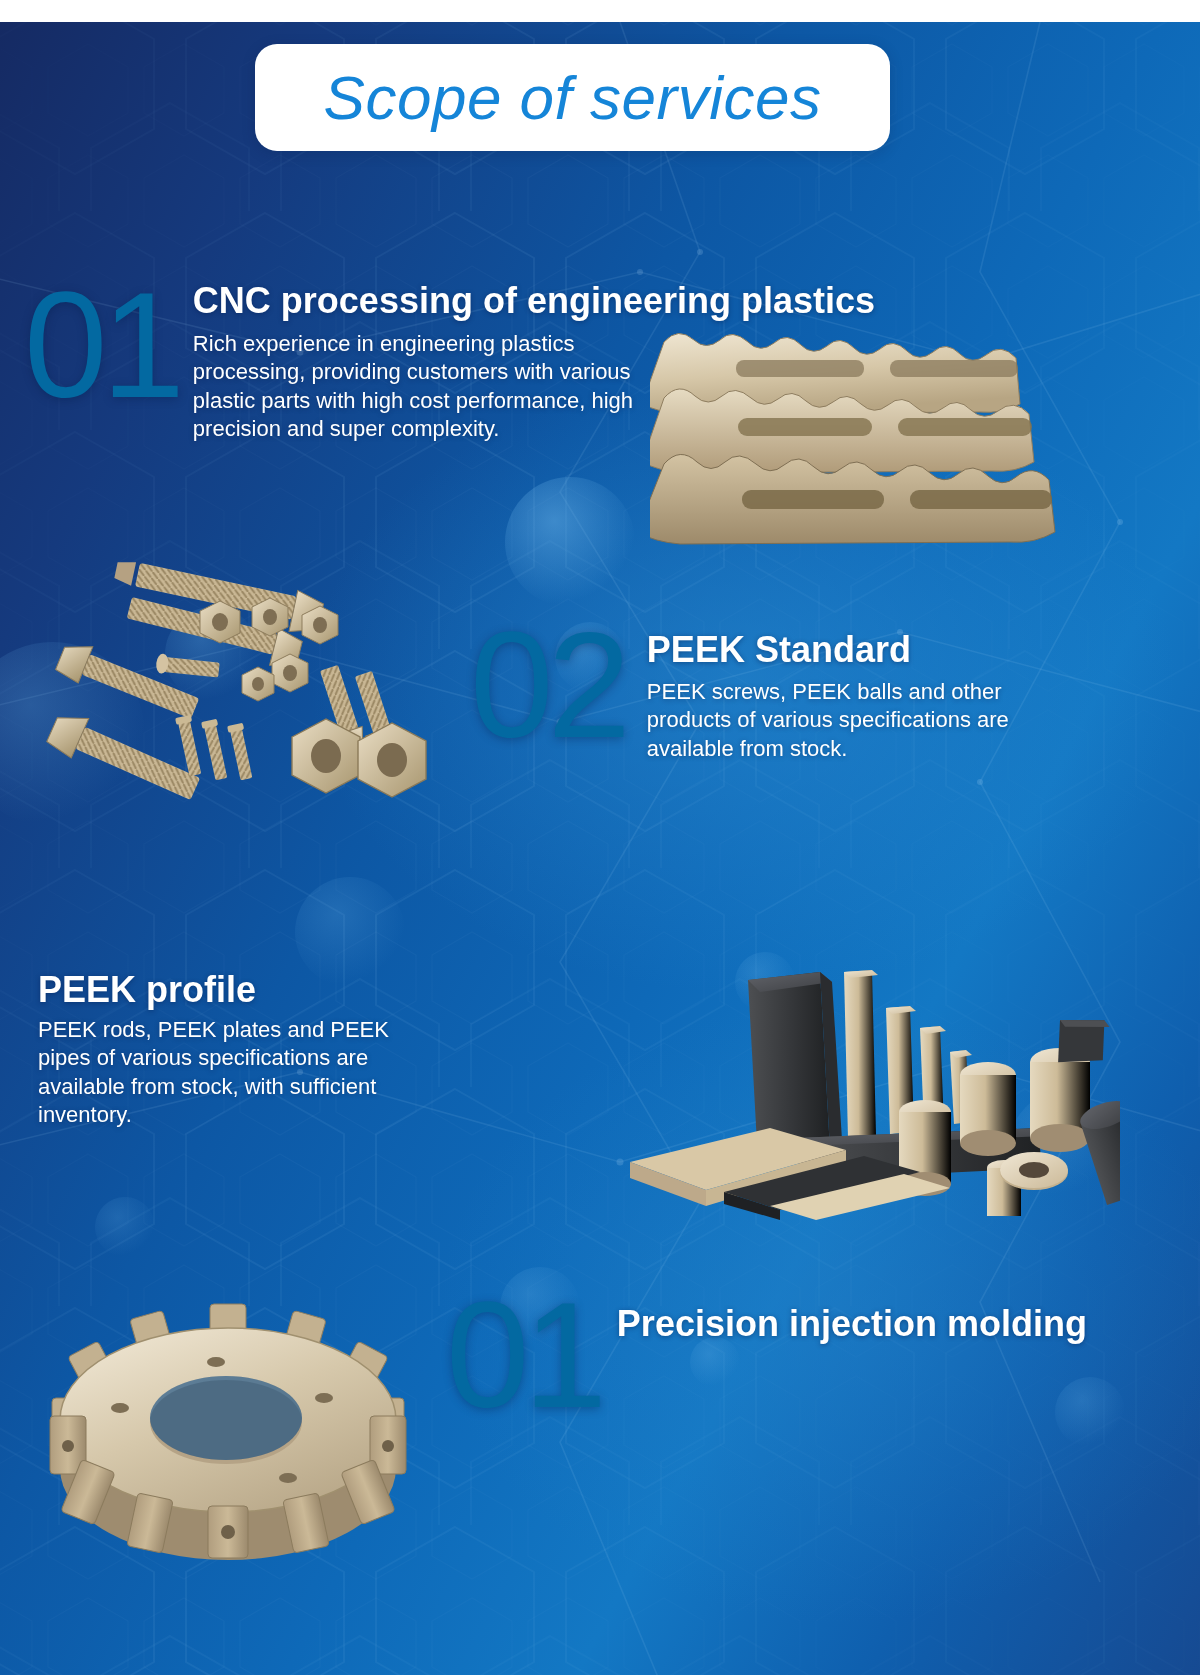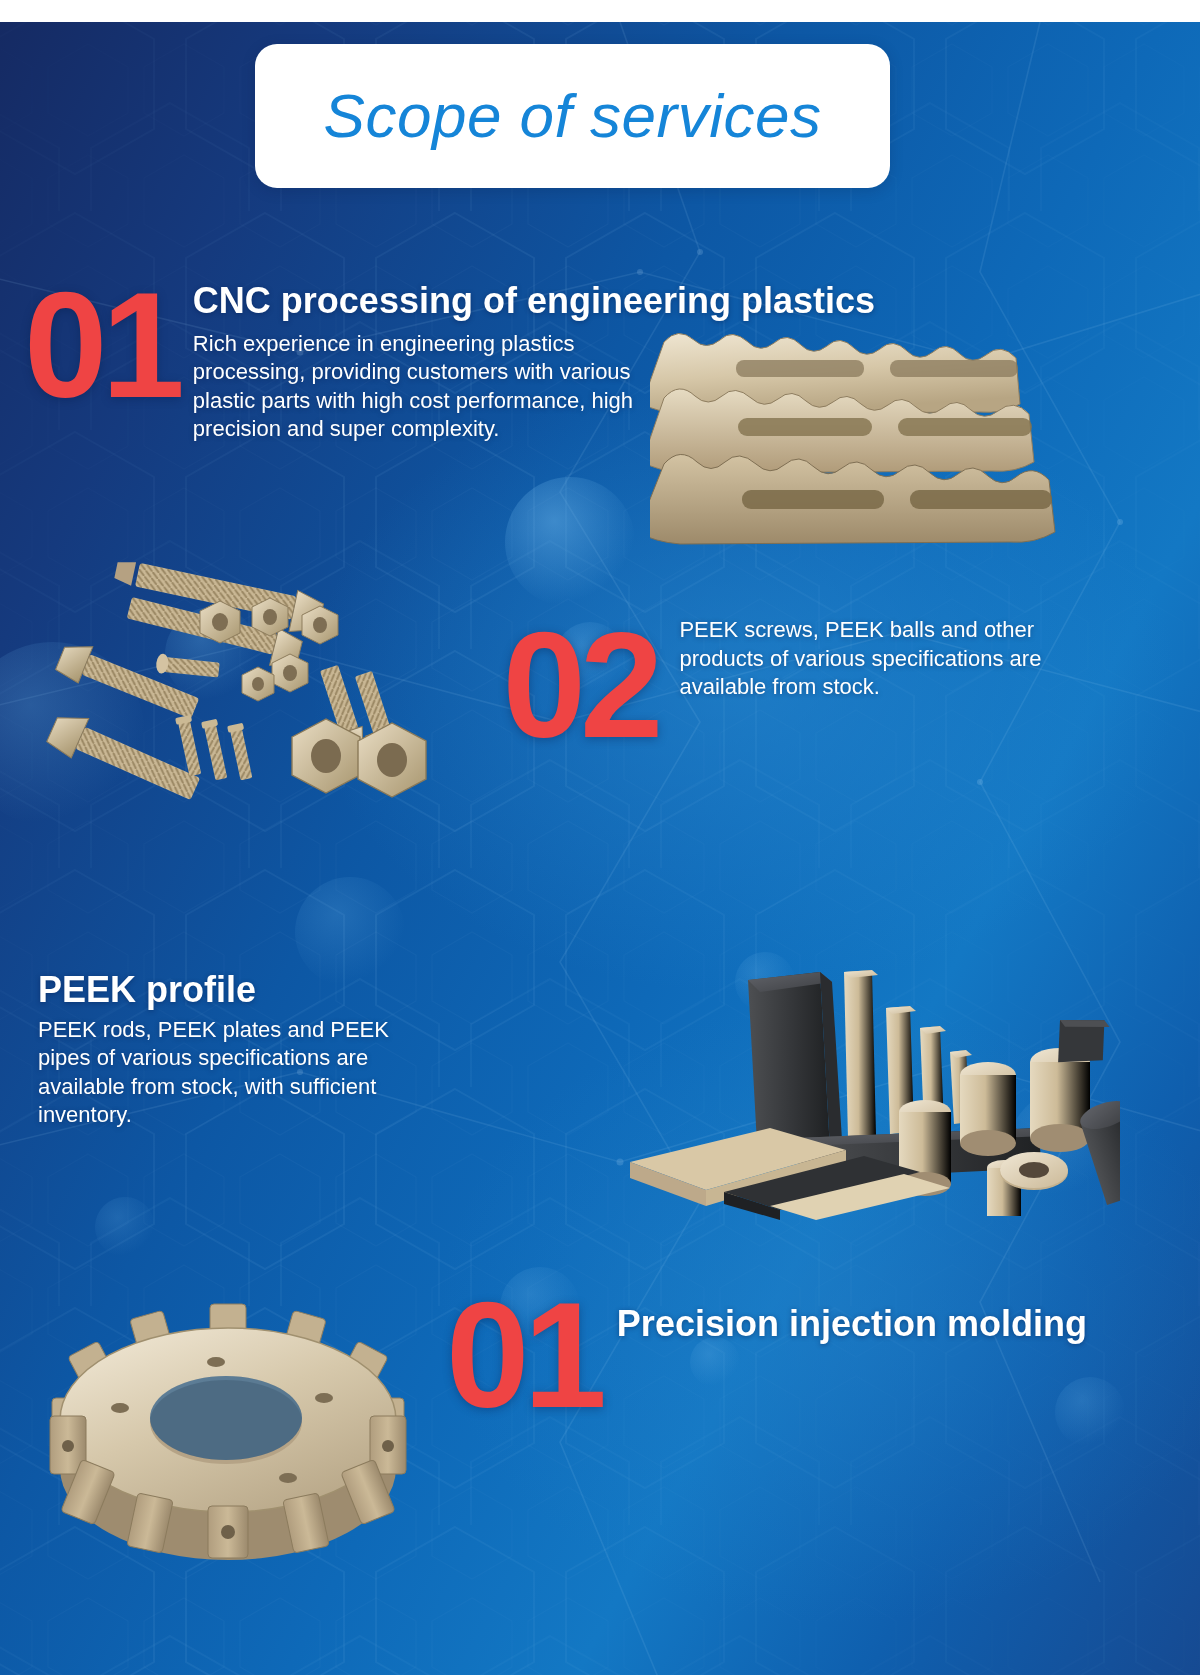--- a/index.html
+++ b/index.html
@@ -15,53 +15,53 @@
       radial-gradient(ellipse 700px 500px at 62% 40%, rgba(42,140,210,.55) 0%, rgba(42,140,210,0) 62%),
       radial-gradient(ellipse 620px 480px at 70% 78%, rgba(36,128,200,.45) 0%, rgba(36,128,200,0) 65%),
       linear-gradient(118deg,#152a63 0%,#153a7e 16%,#0d57a4 38%,#0e69b8 56%,#1378c4 70%,#0f5fae 84%,#164a92 100%);
   }
   #hexlayer{position:absolute;inset:0;opacity:.5;}
   #bloblayer{position:absolute;inset:0;}
   .blob{position:absolute;border-radius:50%;background:radial-gradient(circle at 38% 34%, rgba(104,178,232,.50), rgba(104,178,232,0) 70%);}
 
   
   #header-pill{
-    position:absolute;left:255px;top:44px;width:635px;height:144px;
+    position:absolute;left:255px;top:44px;width:635px;height:107px;
     background:#ffffff;border-radius:22px;
     display:flex;align-items:center;justify-content:center;
     box-shadow:0 3px 14px rgba(0,20,60,.18);
     z-index:12;
   }
   #header-title{
     font-size:62px;font-style:italic;font-weight:400;color:#1585d8;
     letter-spacing:.5px;line-height:1;white-space:nowrap;
   }
 
   
   .section{position:absolute;display:flex;align-items:flex-start;z-index:9;}
   .num{
-    color:#ef4444;font-weight:bold;font-size:150px;line-height:.92;
+    color:#0369a1;font-weight:normal;font-size:150px;line-height:.92;
     letter-spacing:-6px;flex:0 0 auto;
     text-shadow:0 2px 10px rgba(0,25,70,.35);
   }
   .txtcol{margin-left:14px;}
   .sec-title{
     color:#ffffff;font-weight:bold;font-size:36px;line-height:1.1;
     white-space:nowrap;text-shadow:0 1px 5px rgba(0,25,70,.45);
   }
   .sec-body{
     color:#ffffff;font-size:22px;line-height:1.30;font-weight:400;
     text-shadow:0 1px 5px rgba(0,25,70,.4);
   }
 
   #sec01{left:24px;top:276px;width:660px;}
   #sec01 .txtcol{width:460px;}
   #sec01 .sec-title{position:relative;top:5px;margin-bottom:14px;}
 
-  #sec02{left:486px;top:616px;width:640px;justify-content:center;}
+  #sec02{left:470px;top:616px;width:640px;}
   #sec02 .num{}
   #sec02 .txtcol{width:430px;margin-left:22px;}
   #sec02 .sec-title{position:relative;top:14px;margin-bottom:22px;}
 
   #sec03{left:22px;top:956px;width:620px;}
   #sec03 .txtcol{width:400px;margin-left:16px;}
   #sec03 .sec-title{position:relative;top:14px;margin-bottom:20px;}
 
   #sec04{left:446px;top:1286px;width:680px;}
   #sec04 .txtcol{width:455px;margin-left:16px;}
@@ -452,20 +452,21 @@
   <div class="num">01</div>
   <div class="txtcol">
     <div class="sec-title">CNC processing of engineering plastics</div>
     <div class="sec-body">Rich experience in engineering plastics processing, providing customers with various plastic parts with high cost performance, high precision and super complexity.</div>
   </div>
 </div>
 
 <div class="section" id="sec02">
   <div class="num">02</div>
   <div class="txtcol">
+    <div class="sec-title">PEEK Standard</div>
     <div class="sec-body">PEEK screws, PEEK balls and other products of various specifications are available from stock.</div>
   </div>
 </div>
 
 <div class="section" id="sec03">
   <div class="txtcol">
     <div class="sec-title">PEEK profile</div>
     <div class="sec-body">PEEK rods, PEEK plates and PEEK pipes of various specifications are available from stock, with sufficient inventory.</div>
   </div>
 </div>

